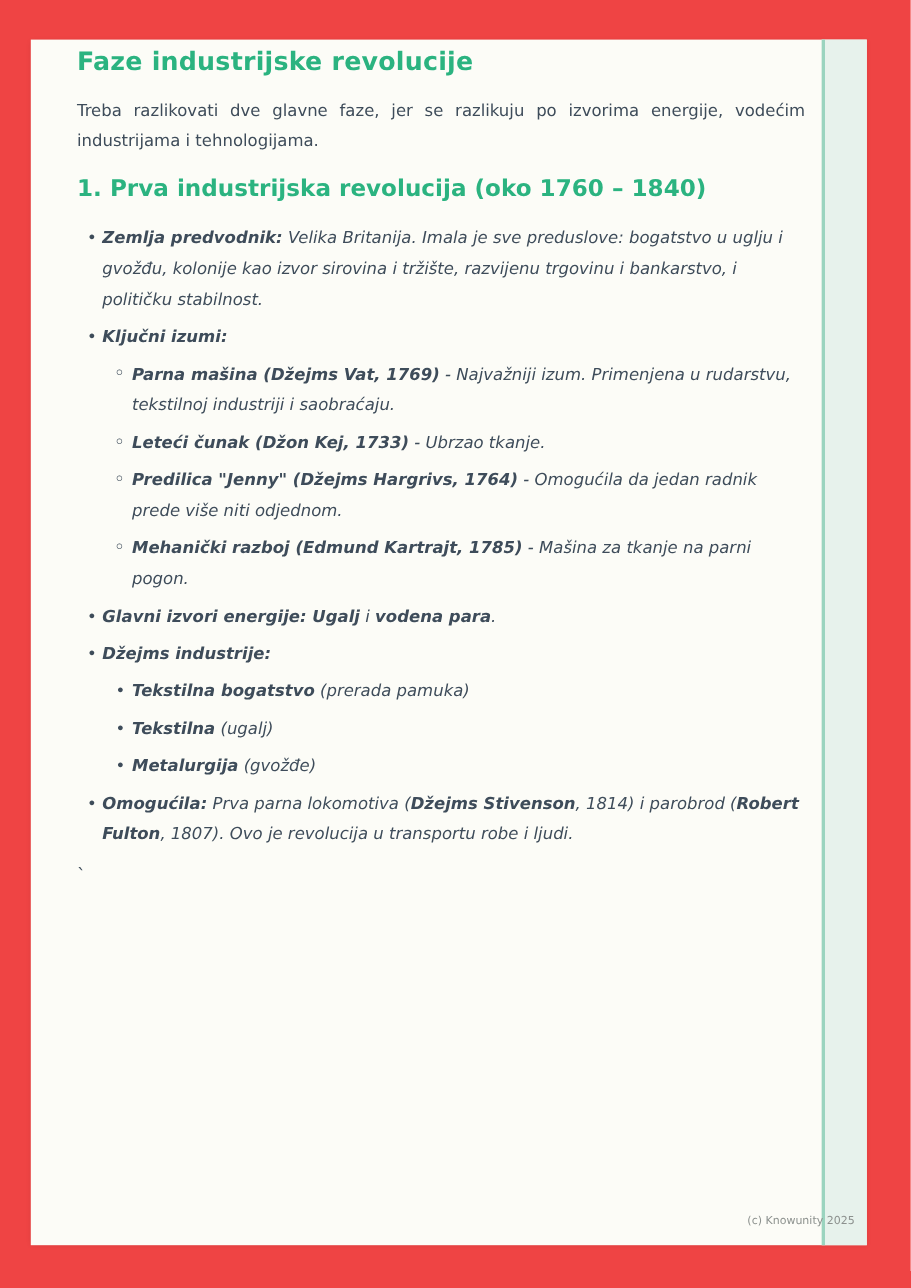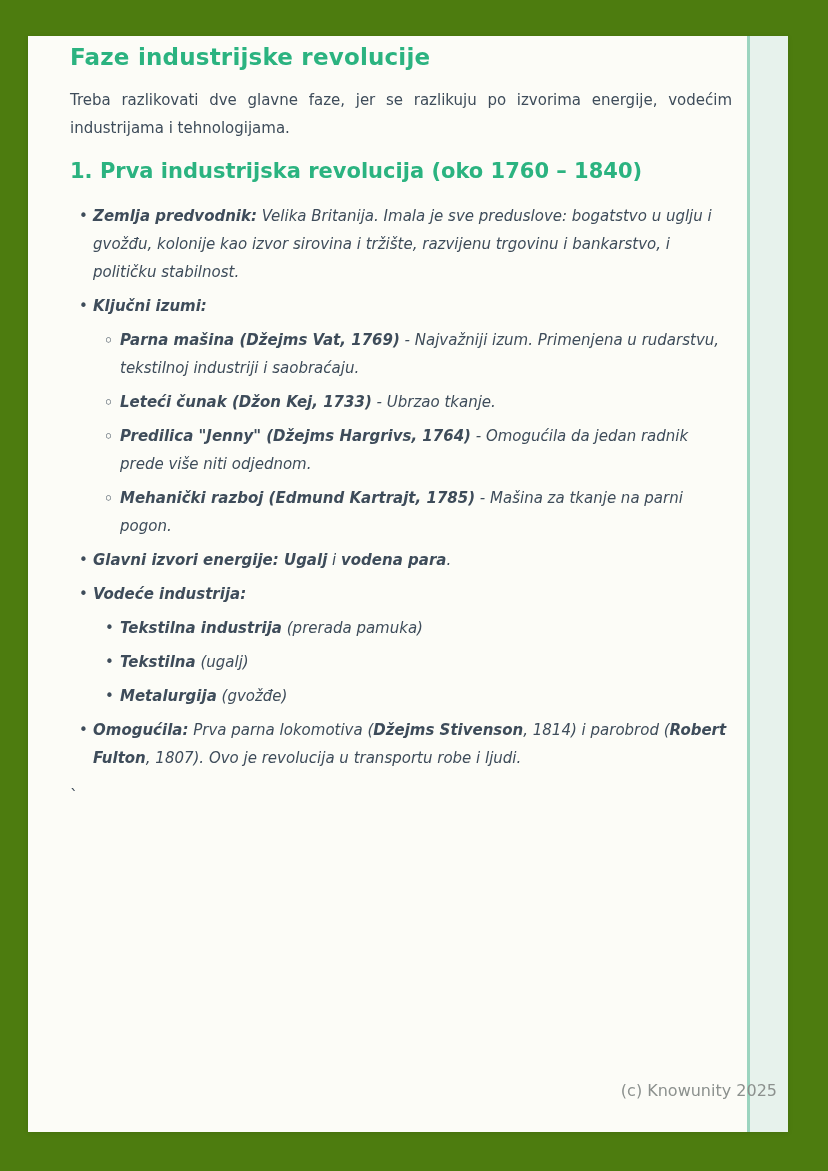--- a/index.html
+++ b/index.html
@@ -8,21 +8,21 @@
     background: #ffffff;
     width: 828px;
     height: 1171px;
     font-family: "DejaVu Sans", "Liberation Sans", sans-serif;
     overflow: hidden;
   }
   .canvas {
     position: relative;
     width: 828px;
     height: 1171px;
-    background: #4d7c0f;
+    background: #ef4444;
   }
   .sheet {
     position: absolute;
     left: 28px;
     top: 36px;
     width: 760px;
     height: 1096px;
     background: #fcfcf7;
     box-shadow: 0 1px 5px rgba(0,0,0,0.10);
   }
@@ -115,22 +115,22 @@
   .li-text .b { font-weight: 700; }
   .stray {
     margin-top: 16px;
     font-size: 16px;
     line-height: 16px;
     color: #3e4c5a;
   }
   .footer {
     position: absolute;
     right: 11px;
-    bottom: 32px;
-    font-size: 16px;
+    bottom: 16px;
+    font-size: 10px;
     color: #8c918e;
     z-index: 3;
   }
 </style>
 </head>
 <body>
 
 <div class="canvas">
   <div class="sheet">
     <div class="stripe"></div>
@@ -163,24 +163,24 @@
               <div class="li-text"><span class="b">Mehanički razboj (Edmund Kartrajt, 1785)</span><span> - Mašina za tkanje na parni pogon.</span></div>
             </li>
           </ul>
         </li>
 
         <li>
           <div class="li-text"><span class="b">Glavni izvori energije: Ugalj</span><span> i </span><span class="b">vodena para</span><span>.</span></div>
         </li>
 
         <li>
-          <div class="li-text"><span class="b">Vodeće industrija:</span></div>
+          <div class="li-text"><span class="b">Džejms industrije:</span></div>
           <ul class="l2 disc">
             <li>
-              <div class="li-text"><span class="b">Tekstilna industrija</span><span> (prerada pamuka)</span></div>
+              <div class="li-text"><span class="b">Tekstilna bogatstvo</span><span> (prerada pamuka)</span></div>
             </li>
             <li>
               <div class="li-text"><span class="b">Tekstilna</span><span> (ugalj)</span></div>
             </li>
             <li>
               <div class="li-text"><span class="b">Metalurgija</span><span> (gvožđe)</span></div>
             </li>
           </ul>
         </li>
 

